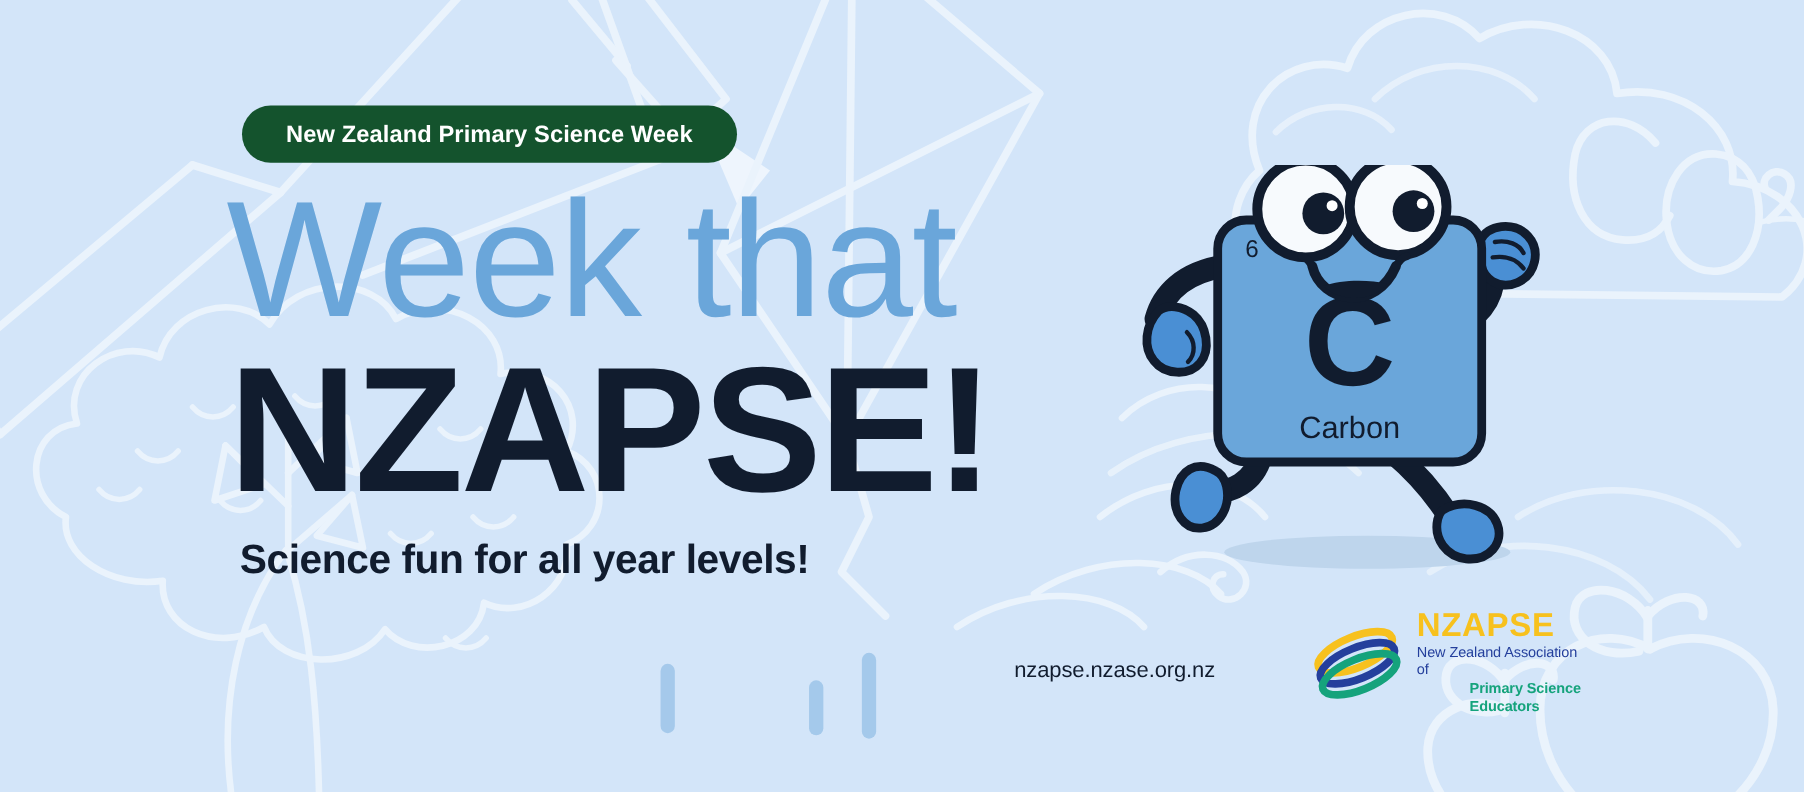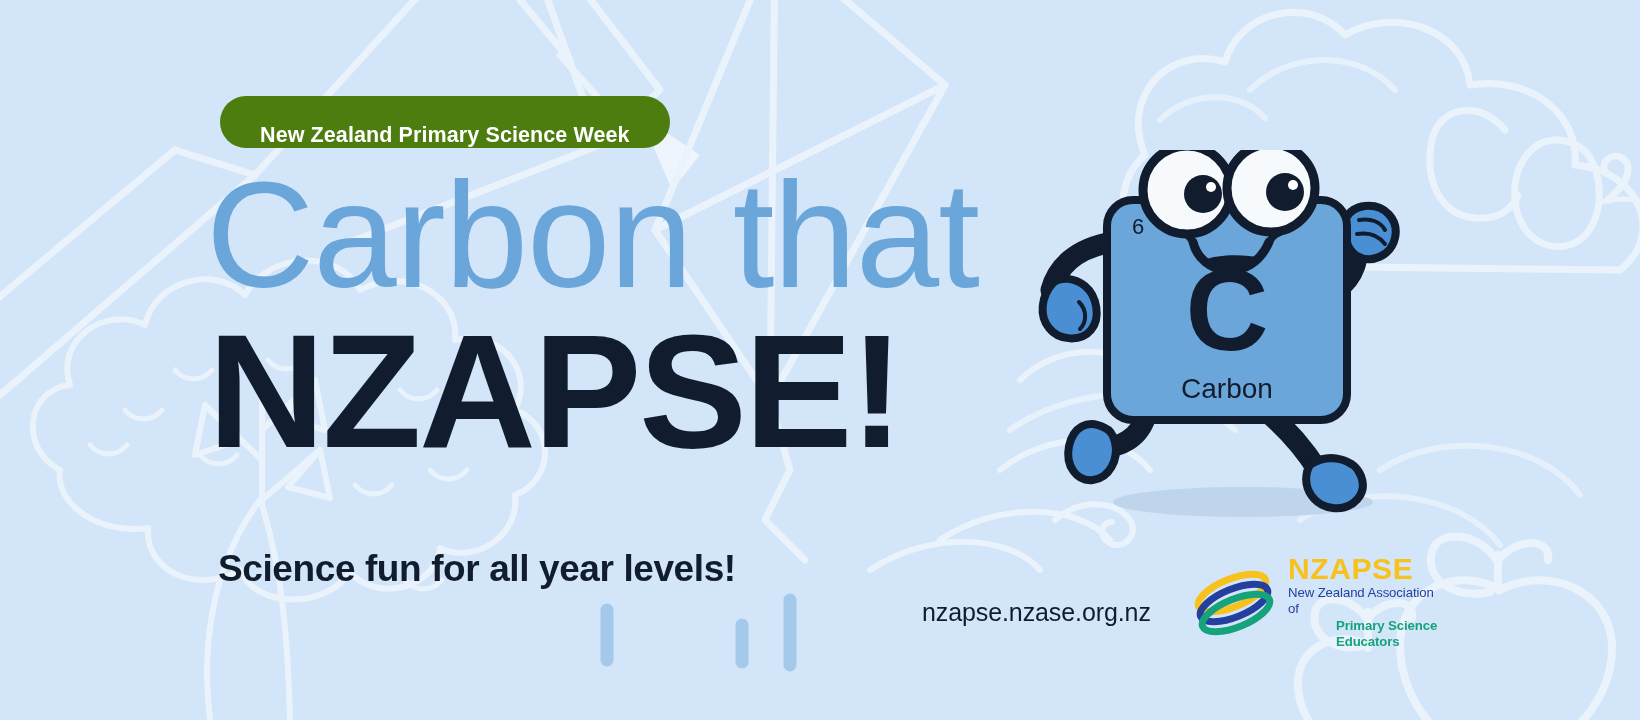--- a/index.html
+++ b/index.html
@@ -28,22 +28,22 @@
   }
 
   
   .badge {
     position: absolute;
     left: 220px;
     top: 96px;
     height: 52px;
     padding: 0 40px;
     display: flex;
-    align-items: flex-end;
-    background: #4d7c0f;
+    align-items: center;
+    background: #14532d;
     border-radius: 999px;
     box-sizing: border-box;
     z-index: 6;
   }
   .badge-label {
     color: #ffffff;
     font-size: 21.5px;
     font-weight: 700;
     letter-spacing: 0.1px;
     white-space: nowrap;
@@ -72,21 +72,21 @@
     font-weight: 900;
     line-height: 1;
     letter-spacing: -2.5px;
     white-space: nowrap;
   }
 
   
   .tagline {
     position: absolute;
     left: 218px;
-    top: 548px;
+    top: 488px;
     z-index: 5;
     color: #111c2e;
     font-size: 37px;
     font-weight: 700;
     letter-spacing: -0.4px;
     white-space: nowrap;
   }
   .dateline {
     position: absolute;
     left: 218px;
@@ -97,21 +97,21 @@
     font-weight: 400;
     letter-spacing: -0.1px;
     white-space: nowrap;
   }
   .weburl {
     position: absolute;
     left: 922px;
     top: 598px;
     z-index: 5;
     color: #111c2e;
-    font-size: 25px;
+    font-size: 20px;
     font-weight: 400;
     letter-spacing: -0.1px;
     white-space: nowrap;
   }
 
   
   .mascot {
     position: absolute;
     left: 1035px;
     top: 150px;
@@ -258,21 +258,21 @@
         <path d="M1380 470 C1440 430 1540 440 1580 495"></path>
         <path d="M1300 520 C1360 480 1460 492 1500 545"></path>
       </g>
     </g>
   </svg>
 
   <div class="badge">
     <span class="badge-label">New Zealand Primary Science Week</span>
   </div>
 
-  <div class="headline-script">Carbon that</div>
+  <div class="headline-script">Week that</div>
   <div class="headline-bold">NZAPSE!</div>
 
   <div class="tagline">Science fun for all year levels!</div>
   <div class="weburl">nzapse.nzase.org.nz</div>
 
   <svg class="mascot" viewBox="0 0 420 400">
 
     <ellipse cx="208" cy="352" rx="130" ry="15" fill="#bed5ec"></ellipse>
 
     <g>

